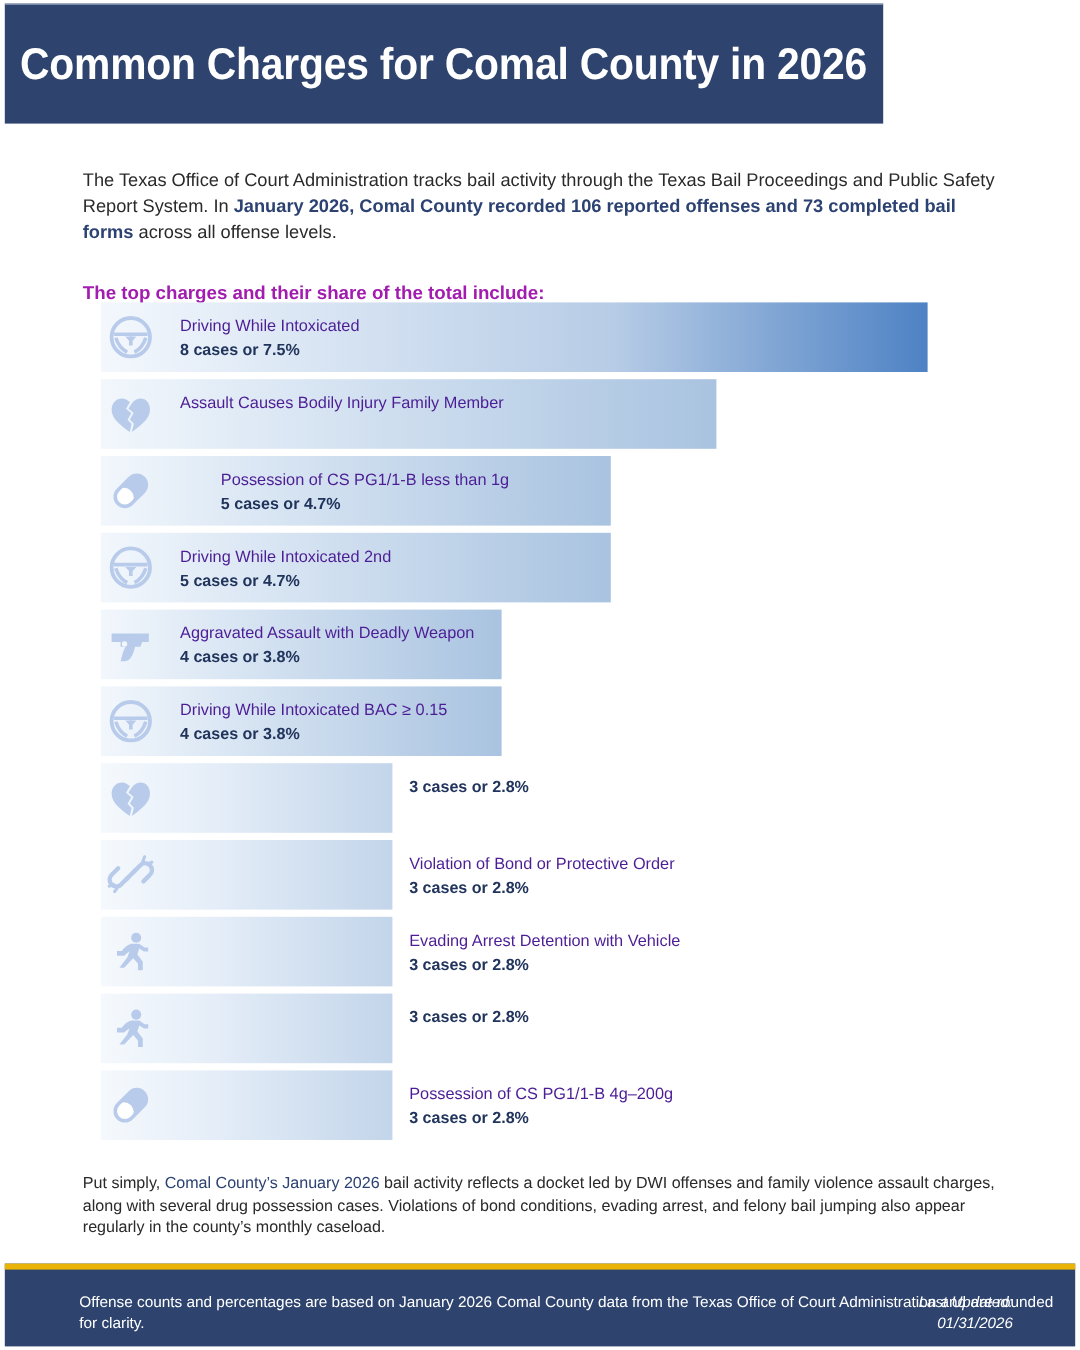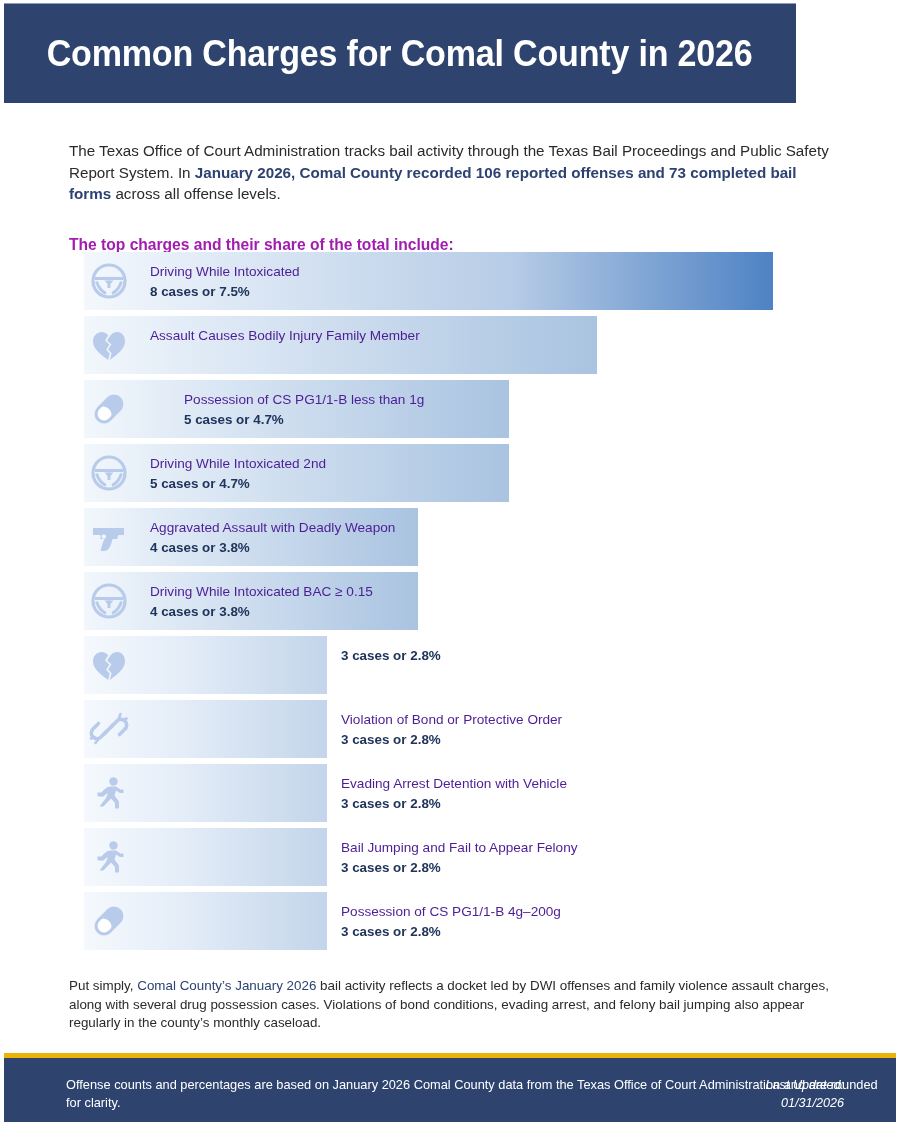--- a/index.html
+++ b/index.html
@@ -9,21 +9,21 @@
     width: 900px; height: 1125px;
     background: #ffffff;
     font-family: "Liberation Sans", sans-serif;
     color: #2b3f66;
     overflow: hidden;
   }
   .page { position: relative; width: 900px; height: 1125px; background: #ffffff; }
 
   
   .header {
-    position: absolute; left: 4px; top: 3px; width: 792px; height: 100px;
+    position: absolute; left: 4px; top: 3px; width: 732px; height: 100px;
     background: #2e446e;
     display: flex; align-items: center; justify-content: center;
     border-top: 1px solid #8f9cb8;
   }
   .header-title {
     color: #ffffff;
     font-size: 37px;
     font-weight: bold;
     letter-spacing: -0.2px;
     transform: scaleX(0.92);
@@ -248,21 +248,20 @@
       </div>
       <div class="row">
         <div class="bar short" style="width: 243px;"></div>
         <div class="icon">
           <svg width="40" height="40" viewBox="0 0 40 40">
         <circle cx="24.5" cy="8.5" r="4.2" fill="#b9cbeb"></circle>
         <path d="M20.5 13.5 C17.5 14.2 14.5 16.5 12.5 19.5 L8.5 19.5 L8.5 23.5 L14.5 23.5 C16 22 17.5 20.8 19 20 L17 25 L10.5 33.5 L14.5 33.5 L22 25.5 L26 30 L26 35.5 L30 35.5 L30 28.5 L25.5 22.5 L27 17.5 L31 20 L34.5 20 L34.5 16.5 L31.5 16.5 L27 13.5 Z" fill="#b9cbeb"></path>
       </svg>
         </div>
         <div class="labels" style="left: 341px;">
-          <div class="lab-name">Bail Jumping and Fail to Appear Felony</div>
           <div class="lab-stat">3 cases or 2.8%</div>
         </div>
       </div>
       <div class="row">
         <div class="bar short" style="width: 243px;"></div>
         <div class="icon">
           <svg width="40" height="40" viewBox="0 0 40 40">
         <g transform="rotate(-45 20 20)">
           <rect x="5" y="12" width="30" height="16" rx="8" fill="#b9cbeb"></rect>
           <path d="M13 12 h-0 a8 8 0 0 0 0 16 h0 Z" fill="none"></path>

